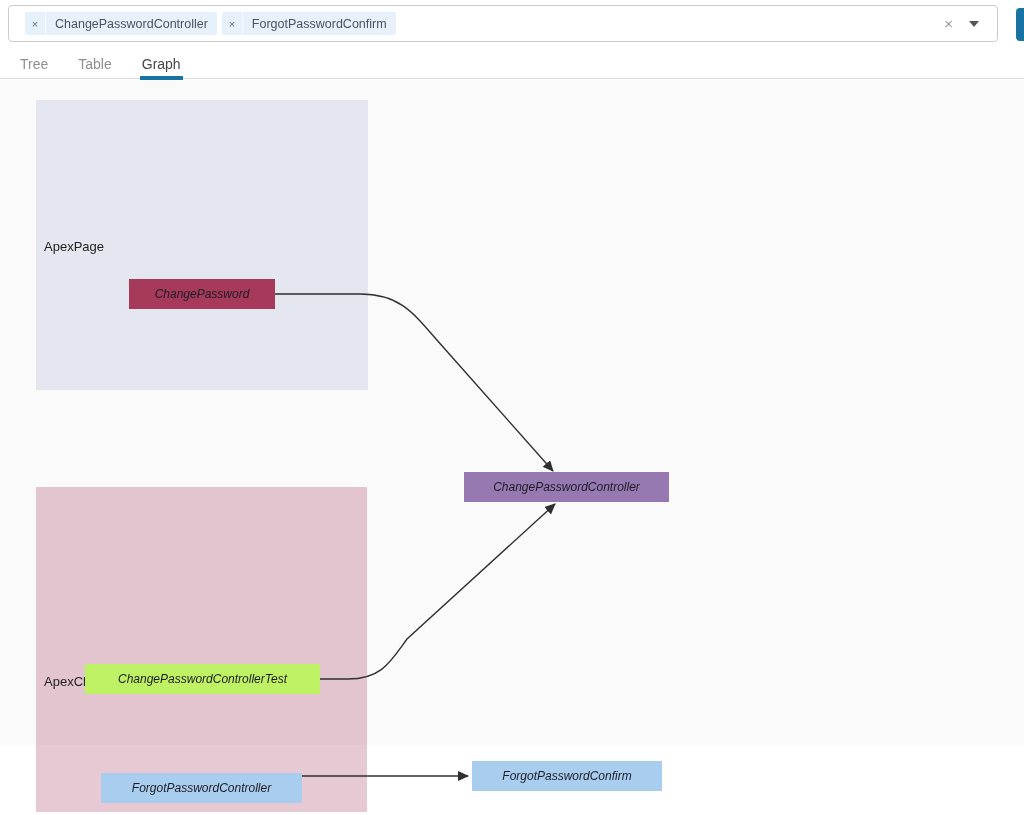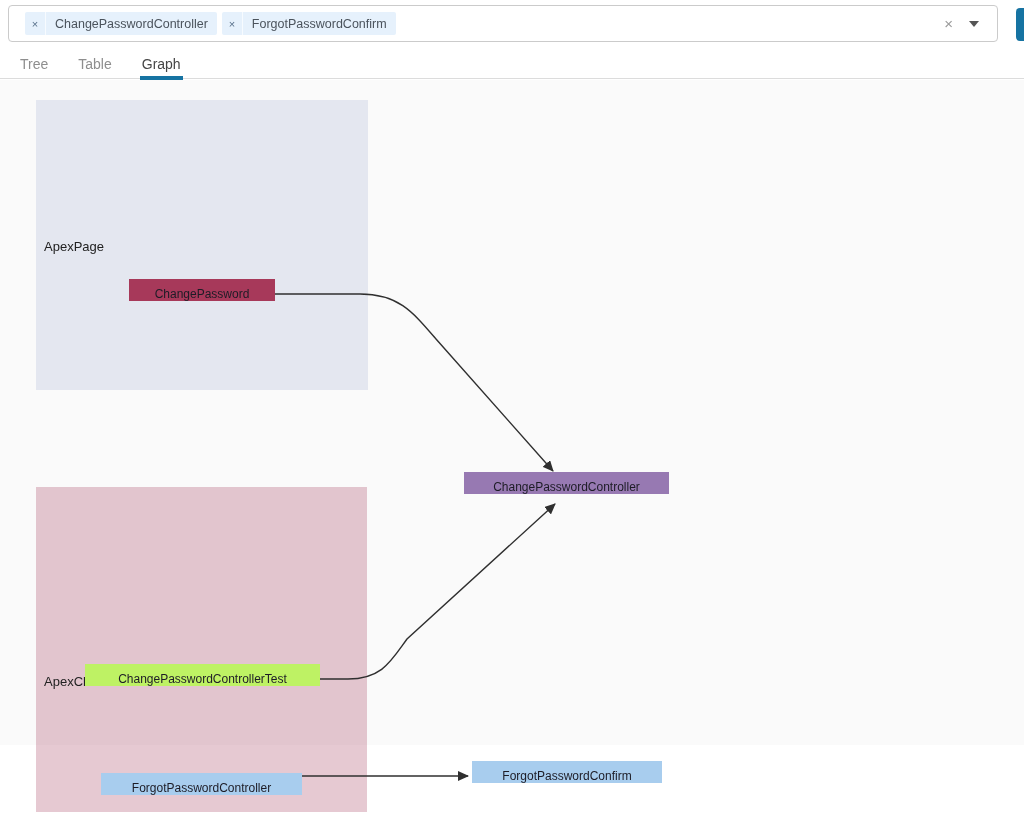--- a/index.html
+++ b/index.html
@@ -31,22 +31,22 @@
 
   
   .graph-bg { position:absolute; left:0; top:80px; width:1024px; height:665px; }
   .cluster { position:absolute; z-index:1; }
   .cluster-apexpage  { left:36px; top:100px; width:332px; height:290px; }
   .cluster-apexclass { left:36px; top:487px; width:331px; height:325px; }
   .cluster-label { position:absolute; left:8px; font-size:13px; color:#222222; white-space:nowrap; }
   .cluster-apexpage  .cluster-label { top:139px; }
   .cluster-apexclass .cluster-label { top:187px; }
   .edges { position:absolute; left:0; top:0; width:1024px; height:815px; z-index:2; pointer-events:none; }
-  .node { position:absolute; z-index:3; height:22px; line-height:30px; text-align:center;
-          font-size:12px; color:#1d1c26; white-space:nowrap; cursor:pointer; }
+  .node { position:absolute; z-index:3; height:30px; line-height:30px; text-align:center;
+          font-size:12px; color:#1d1c26; white-space:nowrap; cursor:pointer;font-style:italic; }
   .n-changepassword            { left:129px; top:279px; width:146px; }
   .n-changepasswordcontroller  { left:464px; top:472px; width:205px; }
   .n-cpcontrollertest          { left:85px;  top:664px; width:235px; }
   .n-forgotpwcontroller        { left:101px; top:761px; width:201px; }
   .n-forgotpwconfirm           { left:472px; top:761px; width:190px; }
 </style>
 </head>
 <body>
 
 <div class="app">

